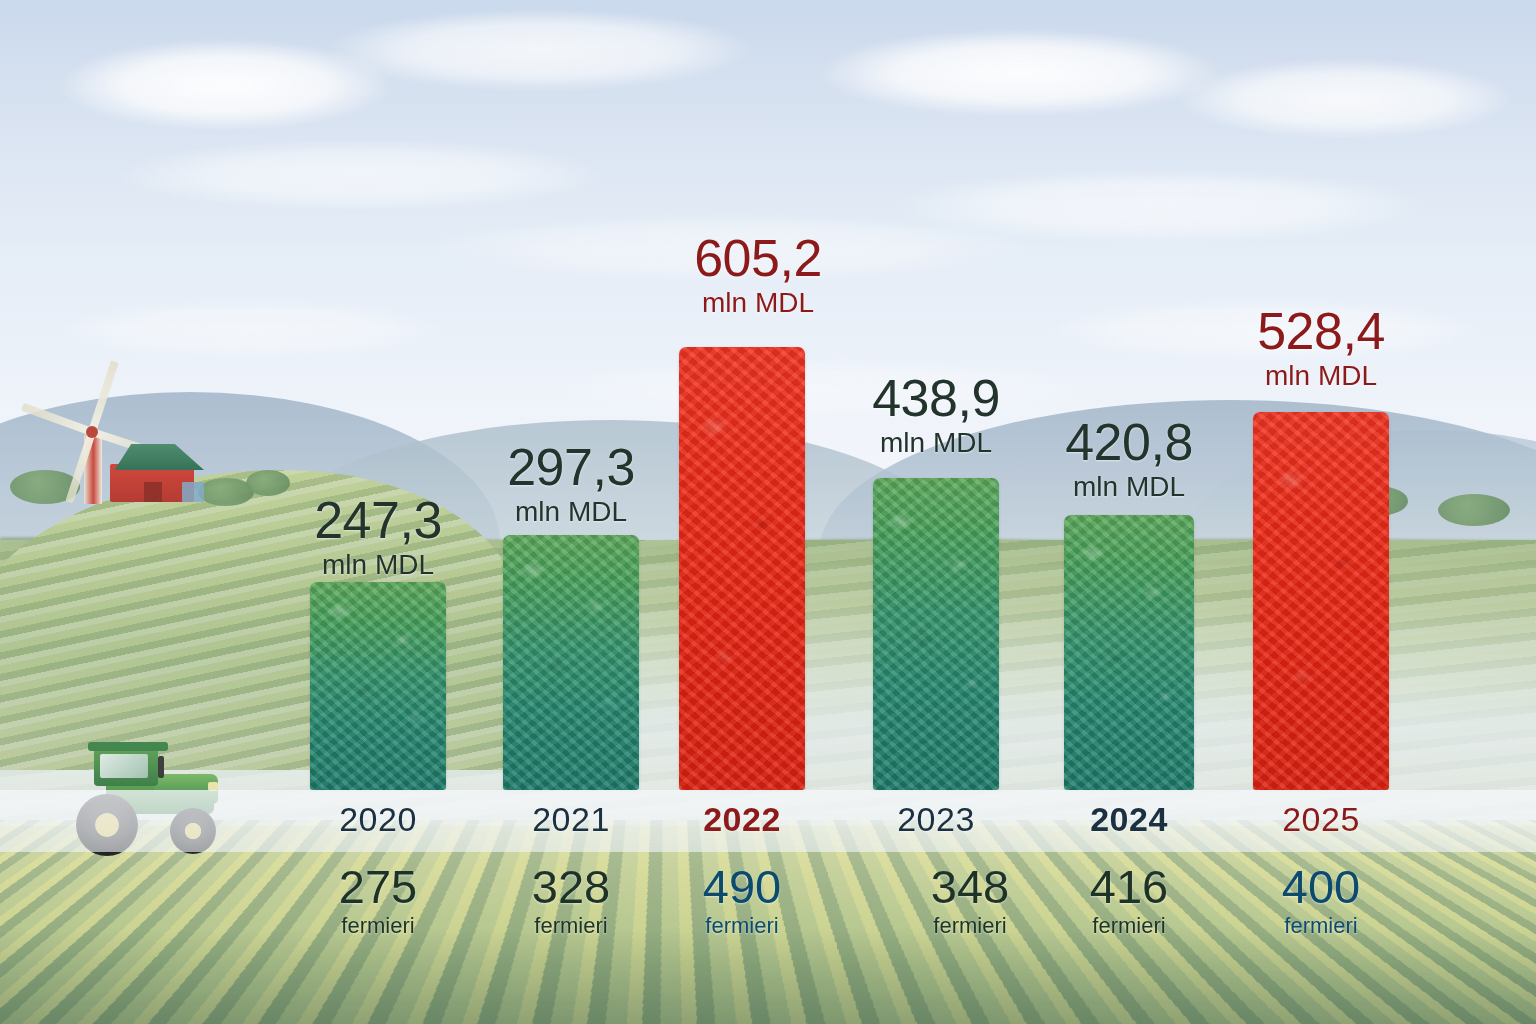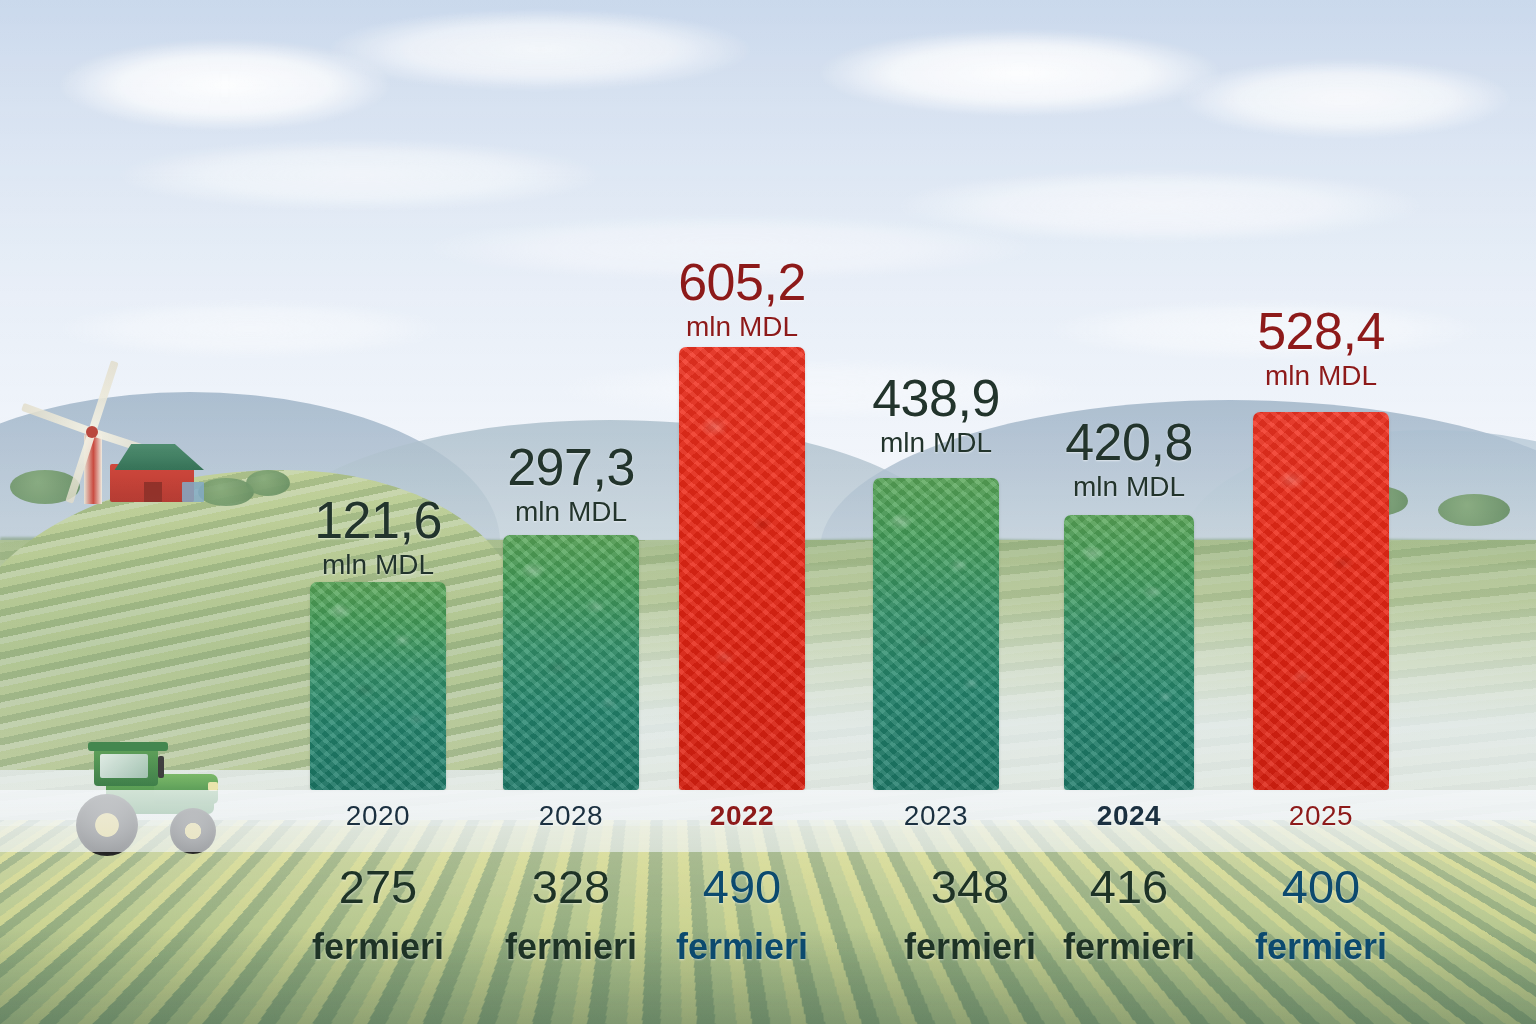--- a/index.html
+++ b/index.html
@@ -312,21 +312,21 @@
   .axis-band {
     position:absolute;
     left:0; top:790px; width:1536px; height:62px;
     background:linear-gradient(to bottom, rgba(244,247,250,.78), rgba(240,244,249,.62));
   }
 
   .year {
     position:absolute;
     top:800px;
     text-align:center;
-    font-size:28px;
+    font-size:34px;
     font-weight:400;
     letter-spacing:.5px;
     text-shadow:0 1px 2px rgba(255,255,255,.5);
   }
   .year.dark { color:#1b3040; }
   .year.red  { color:#8d1a1a; }
 
   .farmers {
     position:absolute;
     top:862px;
@@ -334,23 +334,23 @@
     line-height:1.06;
     text-shadow:0 1px 2px rgba(255,255,255,.5);
   }
   .farmers-num {
     display:block;
     font-size:47px;
     font-weight:400;
   }
   .farmers-word {
     display:block;
-    font-size:36px;
-    font-weight:700;
-    margin-top:16px;
+    font-size:22px;
+    font-weight:400;
+    margin-top:2px;
   }
   .farmers.dark .farmers-num, .farmers.dark .farmers-word { color:#1e3326; }
   .farmers.red  .farmers-num, .farmers.red  .farmers-word { color:#0c4a6e; }
 </style>
 </head>
 <body>
 
 <div id="stage">
 
   <div class="bg-layer">
@@ -426,30 +426,30 @@
   <div class="plot">
 
     <div class="bar green" style="left:310px; width:136px; height:208px;"></div>
     <div class="bar green" style="left:503px; width:136px; height:255px;"></div>
     <div class="bar red" style="left:679px; width:126px; height:443px;"></div>
     <div class="bar green" style="left:873px; width:126px; height:312px;"></div>
     <div class="bar green" style="left:1064px; width:130px; height:275px;"></div>
     <div class="bar red" style="left:1253px; width:136px; height:378px;"></div>
 
     <div class="value-label dark" style="left:268px; top:494px; width:220px;">
-      <span class="value-num">121,6</span>
+      <span class="value-num">247,3</span>
       <span class="value-unit">mln MDL</span>
     </div>
 
     <div class="value-label dark" style="left:461px; top:441px; width:220px;">
       <span class="value-num">297,3</span>
       <span class="value-unit">mln MDL</span>
     </div>
 
-    <div class="value-label red" style="left:632px; top:232px; width:220px;margin-top:24px;">
+    <div class="value-label red" style="left:648px; top:232px; width:220px;">
       <span class="value-num">605,2</span>
       <span class="value-unit">mln MDL</span>
     </div>
 
     <div class="value-label dark" style="left:826px; top:372px; width:220px;">
       <span class="value-num">438,9</span>
       <span class="value-unit">mln MDL</span>
     </div>
 
     <div class="value-label dark" style="left:1019px; top:416px; width:220px;">
@@ -458,21 +458,21 @@
     </div>
 
     <div class="value-label red" style="left:1211px; top:305px; width:220px;">
       <span class="value-num">528,4</span>
       <span class="value-unit">mln MDL</span>
     </div>
 
     <div class="axis-band"></div>
 
     <div class="year dark" style="left:268px; width:220px;">2020</div>
-    <div class="year dark" style="left:461px; width:220px;">2028</div>
+    <div class="year dark" style="left:461px; width:220px;">2021</div>
     <div class="year red" style="left:632px; width:220px;font-weight:bold;">2022</div>
     <div class="year dark" style="left:826px; width:220px;">2023</div>
     <div class="year dark" style="left:1019px; width:220px;font-weight:bold;">2024</div>
     <div class="year red" style="left:1211px; width:220px;">2025</div>
 
     <div class="farmers dark" style="left:268px; width:220px;">
       <span class="farmers-num">275</span>
       <span class="farmers-word">fermieri</span>
     </div>
     <div class="farmers dark" style="left:461px; width:220px;">

